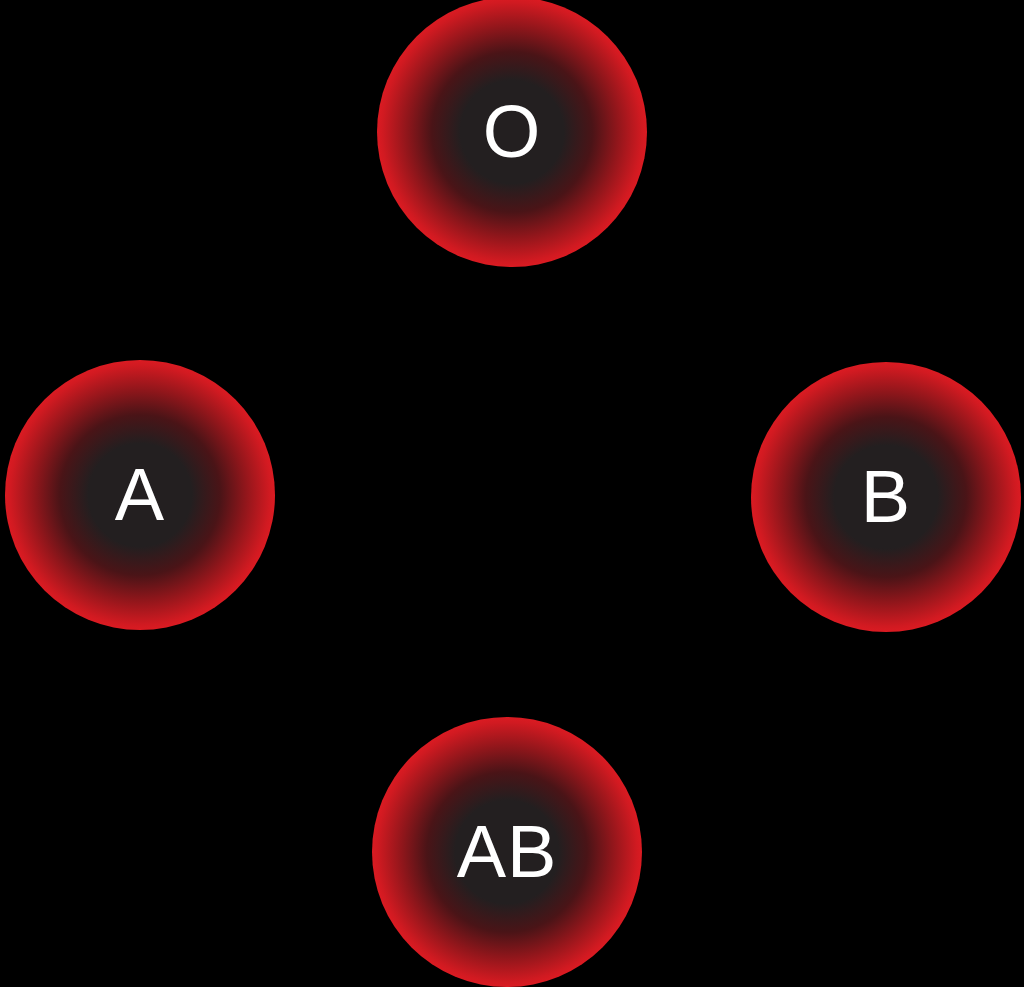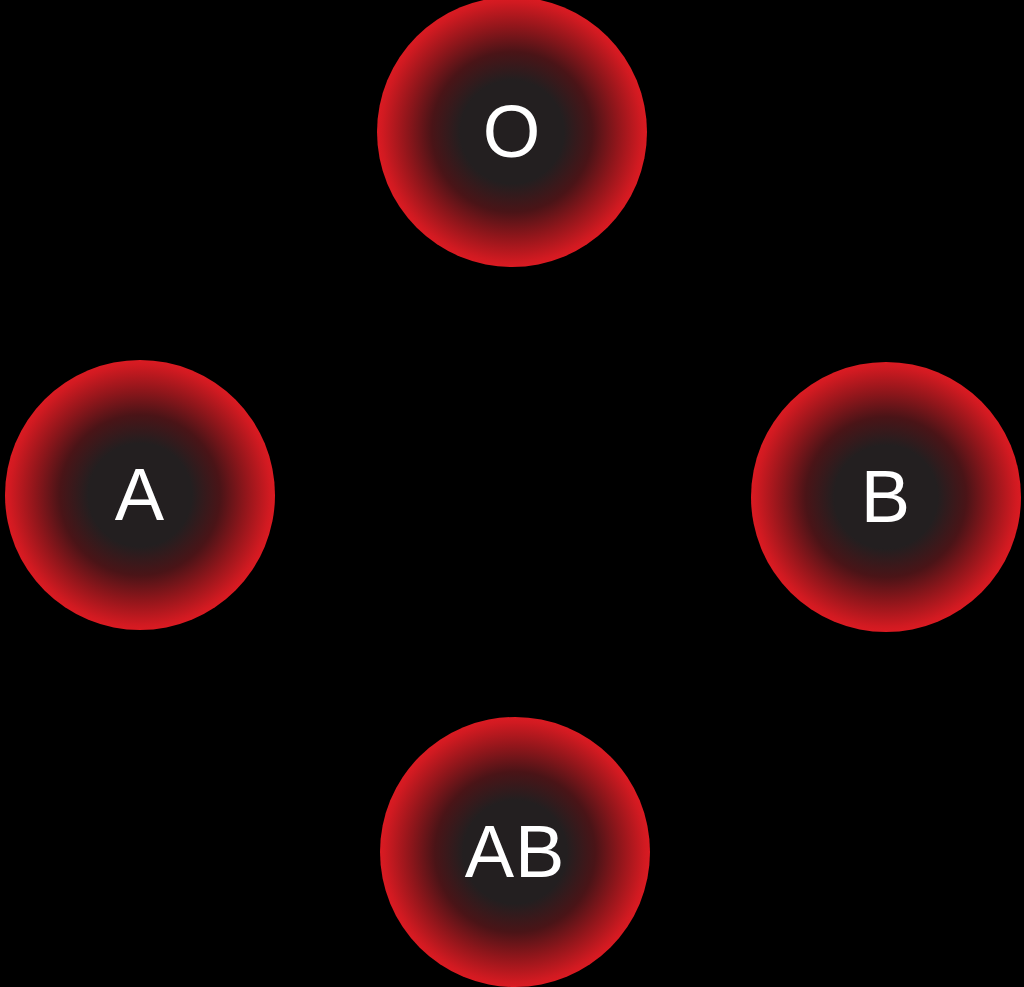--- a/index.html
+++ b/index.html
@@ -40,21 +40,21 @@
     color: #ffffff;
     font-size: 74px;
     line-height: 1;
     letter-spacing: 1px;
     user-select: none;
   }
   
   .node-o  { left: 377px; top:  -3px; }
   .node-a  { left:   5px; top: 360px; }
   .node-b  { left: 751px; top: 362px; }
-  .node-ab { left: 380px; top: 717px; }
+  .node-ab { left: 372px; top: 717px; }
 </style>
 </head>
 <body>
 
 <div class="stage">
 
   <div class="blood-node node-o">
     <span class="blood-label">O</span>
   </div>
 

